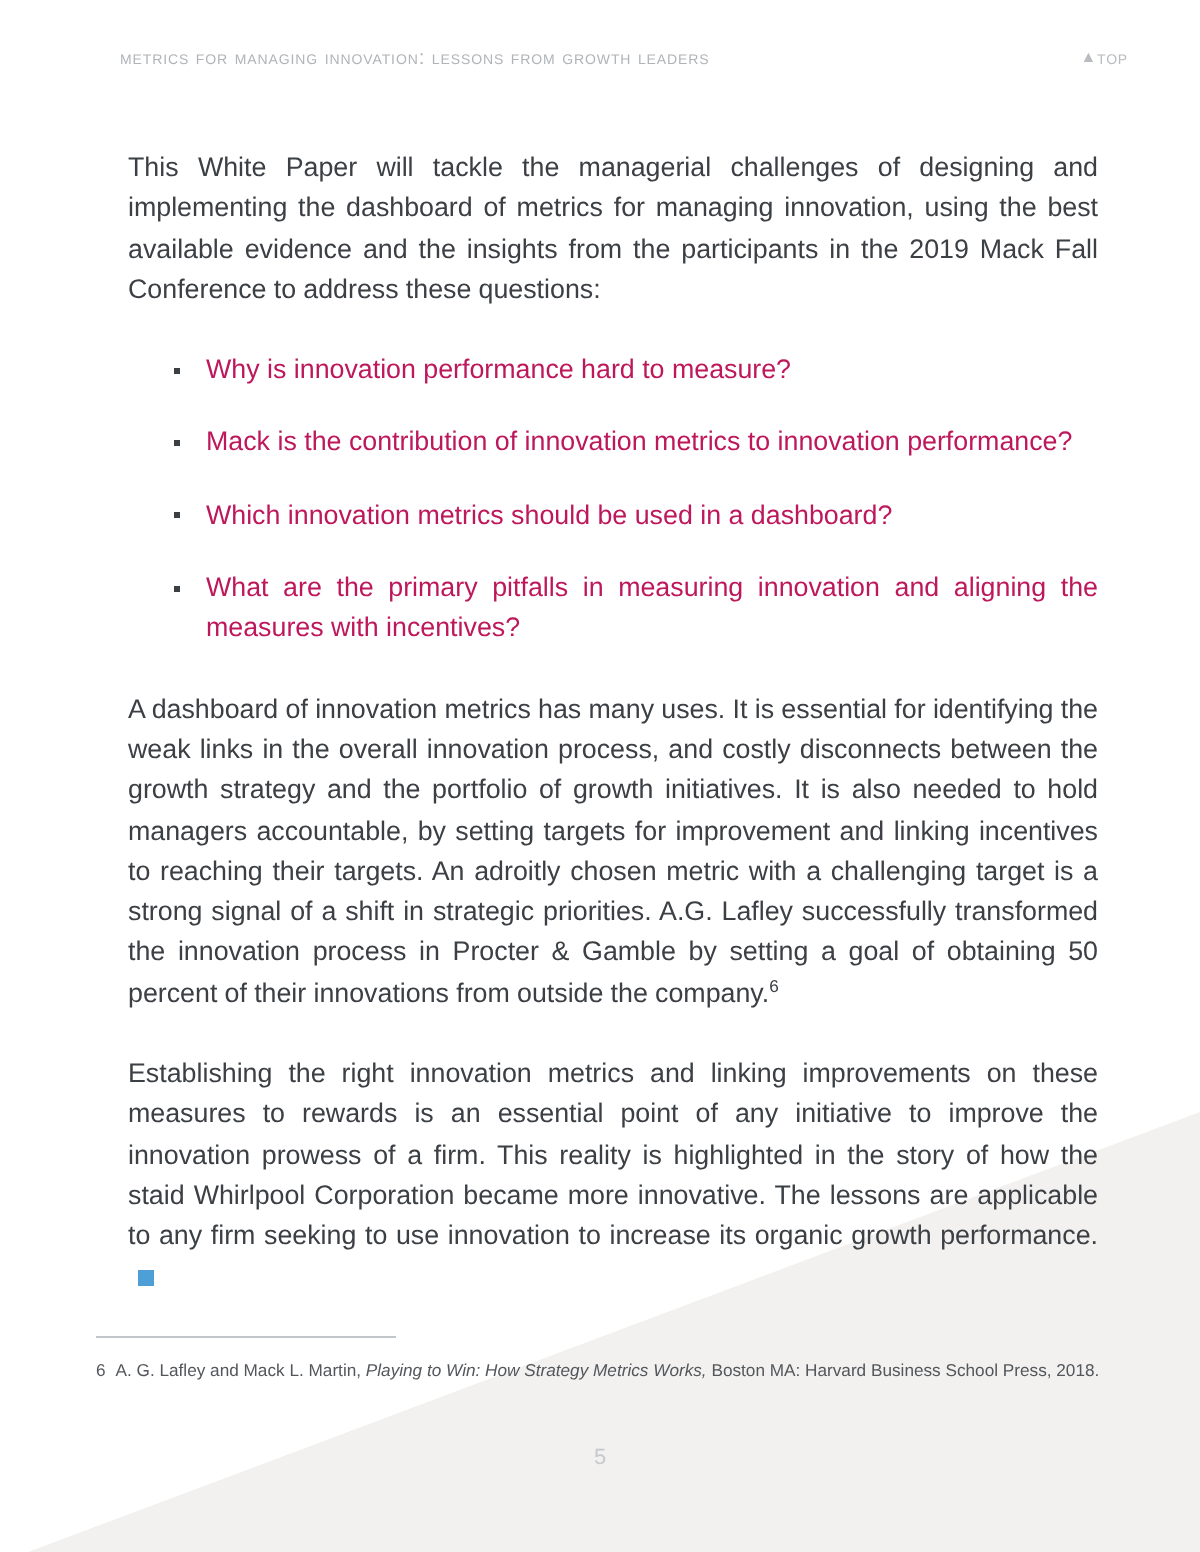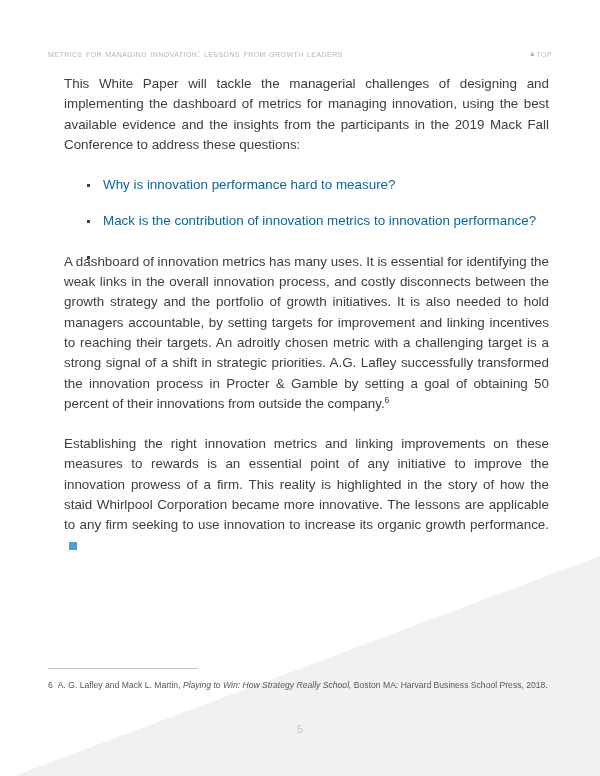--- a/index.html
+++ b/index.html
@@ -30,25 +30,24 @@
   .page {
     position: relative;
     z-index: 1;
     width: 600px;
     height: 776px;
   }
 
   
   .runhead {
     position: absolute;
-    left: 48px;
+    left: 60px;
     top: 24px;
     width: 504px;
     height: 16px;
-    margin-top: 24px;
   }
   .runhead-title {
     position: absolute;
     left: 0;
     top: 0;
     font-size: 10.2px;
     letter-spacing: 0.45px;
     color: #b0b4b8;
     font-variant: small-caps;
     text-transform: lowercase;
@@ -99,21 +98,21 @@
     margin: 0;
     padding: 0;
     list-style: none;
   }
   ul.questions li {
     position: relative;
     padding-left: 19px;
     margin-bottom: 16px;
     font-size: 13.4px;
     line-height: 20.3px;
-    color: #0369a1;
+    color: #be185d;
     text-align: justify;
   }
   ul.questions li:last-child { margin-bottom: 0; }
   ul.questions li .bullet {
     position: absolute;
     left: 3px;
     top: 8.5px;
     width: 3.2px;
     height: 3.2px;
     background: #3c4045;
@@ -194,32 +193,35 @@
 
     <div class="list-block">
       <ul class="questions">
         <li>
           <span class="bullet"></span><span>Why is innovation performance hard to measure?</span>
         </li>
         <li>
           <span class="bullet"></span><span>Mack is the contribution of innovation metrics to innovation performance?</span>
         </li>
         <li>
-          <span class="bullet"></span>
+          <span class="bullet"></span><span>Which innovation metrics should be used in a dashboard?</span>
+        </li>
+        <li>
+          <span class="bullet"></span><span>What are the primary pitfalls in measuring innovation and aligning the measures with incentives?</span>
         </li>
       </ul>
     </div>
 
     <p class="body"><span>A dashboard of innovation metrics has many uses. It is essential for identifying the weak links in the overall innovation process, and costly disconnects between the growth strategy and the portfolio of growth initiatives. It is also needed to hold managers accountable, by setting targets for improvement and linking incentives to reaching their targets. An adroitly chosen metric with a challenging target is a strong signal of a shift in strategic priorities. A.G. Lafley successfully transformed the innovation process in Procter &amp; Gamble by setting a goal of obtaining 50 percent of their innovations from outside the company.</span><sup class="fn">6</sup></p>
 
     <div class="gap-para"></div>
 
     <p class="body last-left"><span>Establishing the right innovation metrics and linking improvements on these measures to rewards is an essential point of any initiative to improve the innovation prowess of a firm. This reality is highlighted in the story of how the staid Whirlpool Corporation became more innovative. The lessons are applicable to any firm seeking to use innovation to increase its organic growth performance.</span><span class="endmark"></span></p>
 
   </div>
 
   <div class="fn-rule"></div>
 
-  <div class="footnote"><span class="fnum">6</span>&nbsp;&nbsp;<span>A. G. Lafley and Mack L. Martin, </span><i>Playing to Win: How Strategy Really School,</i><span> Boston MA: Harvard Business School Press, 2018.</span></div>
+  <div class="footnote"><span class="fnum">6</span>&nbsp;&nbsp;<span>A. G. Lafley and Mack L. Martin, </span><i>Playing to Win: How Strategy Metrics Works,</i><span> Boston MA: Harvard Business School Press, 2018.</span></div>
 
   <div class="folio">5</div>
 
 </div>
 
 </body></html>

